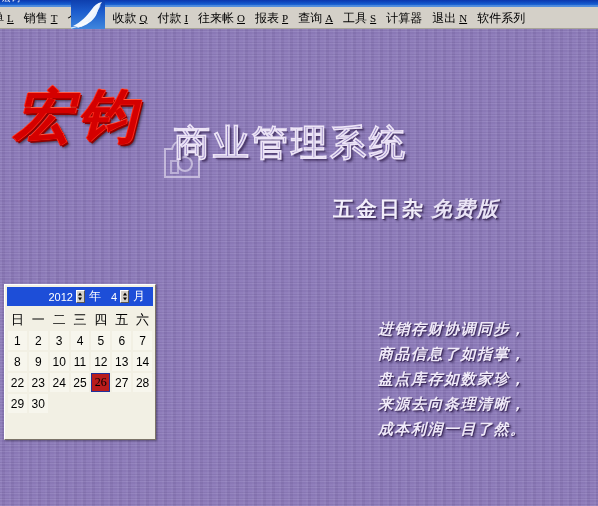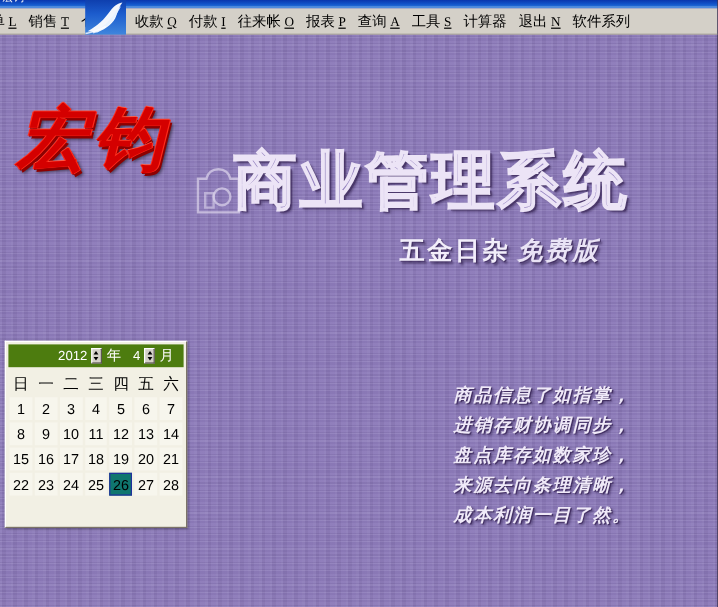--- a/index.html
+++ b/index.html
@@ -138,24 +138,24 @@
        0 -1px 0 #ff5a44,
        2px 2px 0 #8e0000,
        3px 3px 3px rgba(0,0,0,.55);
     white-space: nowrap;
     line-height: 1;
   }
 
   
   .main-title {
     position: absolute;
-    left: 195px; top: 96px;
+    left: 174px; top: 96px;
     font-family: "DejaVu Sans", "Liberation Sans", sans-serif;
-    font-size: 52px;
-    font-weight: bold;
+    font-size: 36px;
+    font-weight: normal;
     letter-spacing: 3px;
     color: #8f7dbc;
     -webkit-text-stroke: 1.6px #ece4f6;
     text-shadow:
        2px 2px 0 rgba(60,40,90,.55),
        3px 3px 2px rgba(30,15,55,.45);
     white-space: nowrap;
     line-height: 1;
   }
 
@@ -212,21 +212,21 @@
     background: #f2f0e4;
     border: 1px solid #ffffff;
     border-right-color: #7c7468;
     border-bottom-color: #7c7468;
     box-sizing: border-box;
     box-shadow: 1px 1px 2px rgba(0,0,0,.35);
   }
   .cal-header {
     height: 19px;
     margin: 2px 2px 0 2px;
-    background: #4d7c0f;
+    background: #1d4ed8;
     display: flex;
     align-items: center;
     justify-content: flex-end;
     padding-right: 8px;
     box-sizing: border-box;
   }
   .cal-spin-group {
     display: inline-flex;
     align-items: center;
     color: #ffffff;
@@ -298,21 +298,22 @@
     background: transparent;
     font-size: 13px;
     color: #000000;
   }
   .cal-cell.empty {
     background: #f2f0e4;
     color: transparent;
   }
   .cal-cell.selected {
     border: 1px solid #20319c;
-    background: #0f766e;
+    background: #b91c1c;
+    font-family: Liberation Serif, serif;
   }
 
   
   .deco-shield {
     position: absolute;
     left: 158px; top: 104px;
     width: 48px; height: 48px;
     opacity: .85;
     pointer-events: none;
   }
@@ -394,22 +395,22 @@
       <path d="M13 28 L20 28 L20 40 L13 40 Z" fill="none" stroke="#e6dff2" stroke-width="2" opacity=".6"></path>
     </svg>
 
     <div class="main-title">商业管理系统</div>
 
     <div class="subtitle">
       <span>五金日杂</span><span class="sub-b">免费版</span>
     </div>
 
     <div class="slogan" id="slogan">
+        <div class="slogan-line">进销存财协调同步，</div>
         <div class="slogan-line">商品信息了如指掌，</div>
-        <div class="slogan-line">进销存财协调同步，</div>
         <div class="slogan-line">盘点库存如数家珍，</div>
         <div class="slogan-line">来源去向条理清晰，</div>
         <div class="slogan-line">成本利润一目了然。</div>
       </div>
 
     <div class="calendar">
       <div class="cal-header">
 
         <span class="cal-spin-group">
           <span class="cal-spin-val">2012</span>
@@ -452,38 +453,38 @@
           <div class="cal-row">
             <div class="cal-cell">8</div>
             <div class="cal-cell">9</div>
             <div class="cal-cell">10</div>
             <div class="cal-cell">11</div>
             <div class="cal-cell">12</div>
             <div class="cal-cell">13</div>
             <div class="cal-cell">14</div>
           </div>
           <div class="cal-row">
-            <div class="cal-cell">15</div>
-            <div class="cal-cell">16</div>
-            <div class="cal-cell">17</div>
-            <div class="cal-cell">18</div>
-            <div class="cal-cell">19</div>
-            <div class="cal-cell">20</div>
-            <div class="cal-cell">21</div>
-          </div>
-          <div class="cal-row">
             <div class="cal-cell">22</div>
             <div class="cal-cell">23</div>
             <div class="cal-cell">24</div>
             <div class="cal-cell">25</div>
             <div class="cal-cell selected">26</div>
             <div class="cal-cell">27</div>
             <div class="cal-cell">28</div>
           </div>
           <div class="cal-row">
+            <div class="cal-cell">29</div>
+            <div class="cal-cell">30</div>
+            <div class="cal-cell empty"></div>
+            <div class="cal-cell empty"></div>
+            <div class="cal-cell empty"></div>
+            <div class="cal-cell empty"></div>
+            <div class="cal-cell empty"></div>
+          </div>
+          <div class="cal-row">
             <div class="cal-cell empty"></div>
             <div class="cal-cell empty"></div>
             <div class="cal-cell empty"></div>
             <div class="cal-cell empty"></div>
             <div class="cal-cell empty"></div>
             <div class="cal-cell empty"></div>
             <div class="cal-cell empty"></div>
           </div>
         </div>
     </div>

